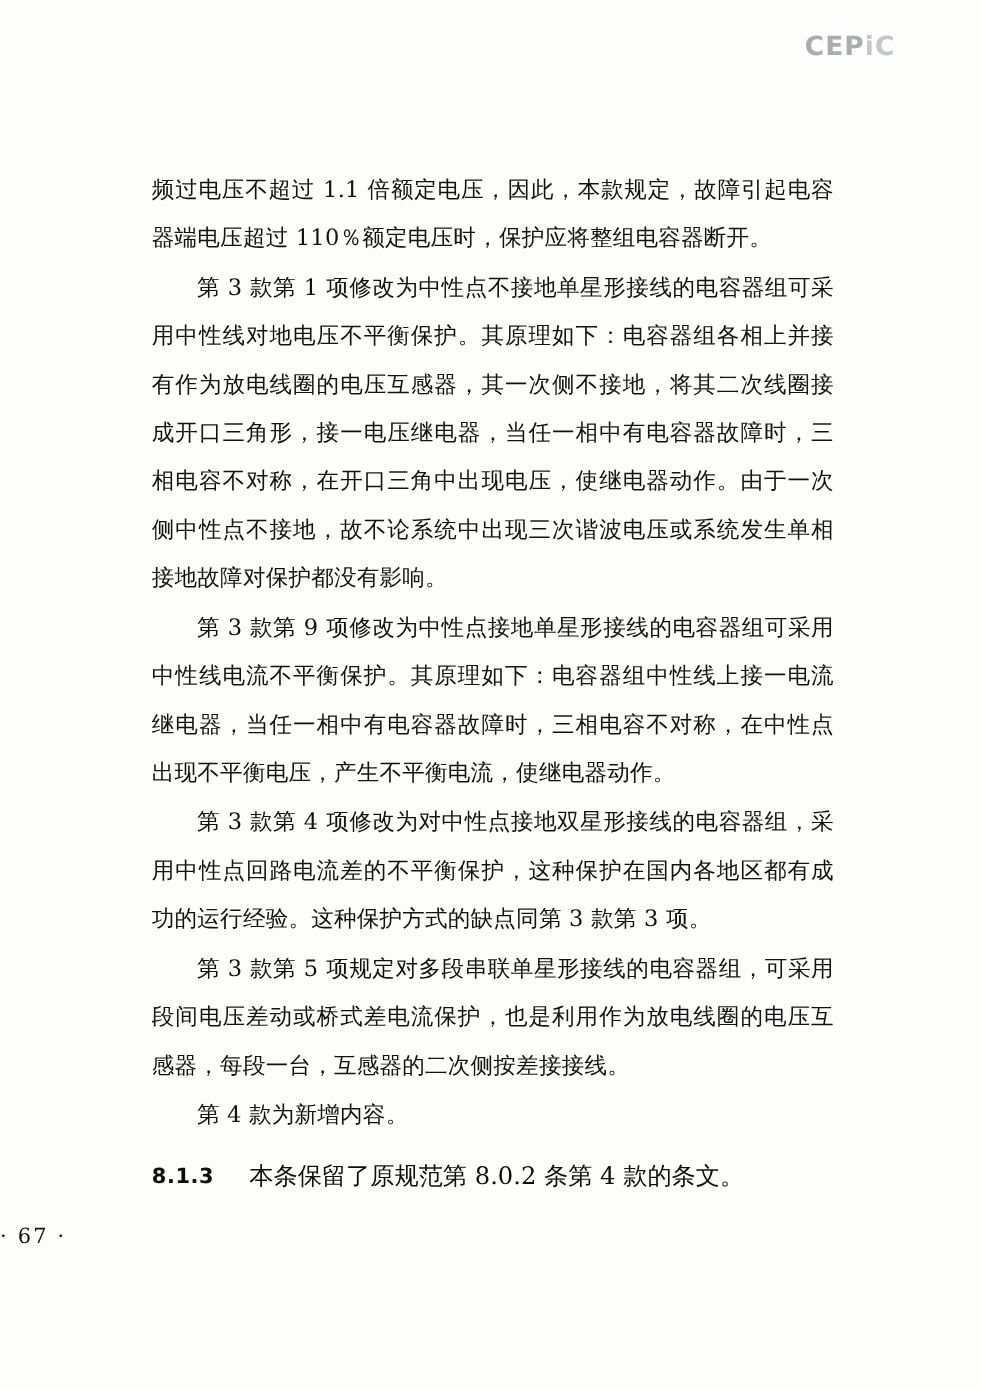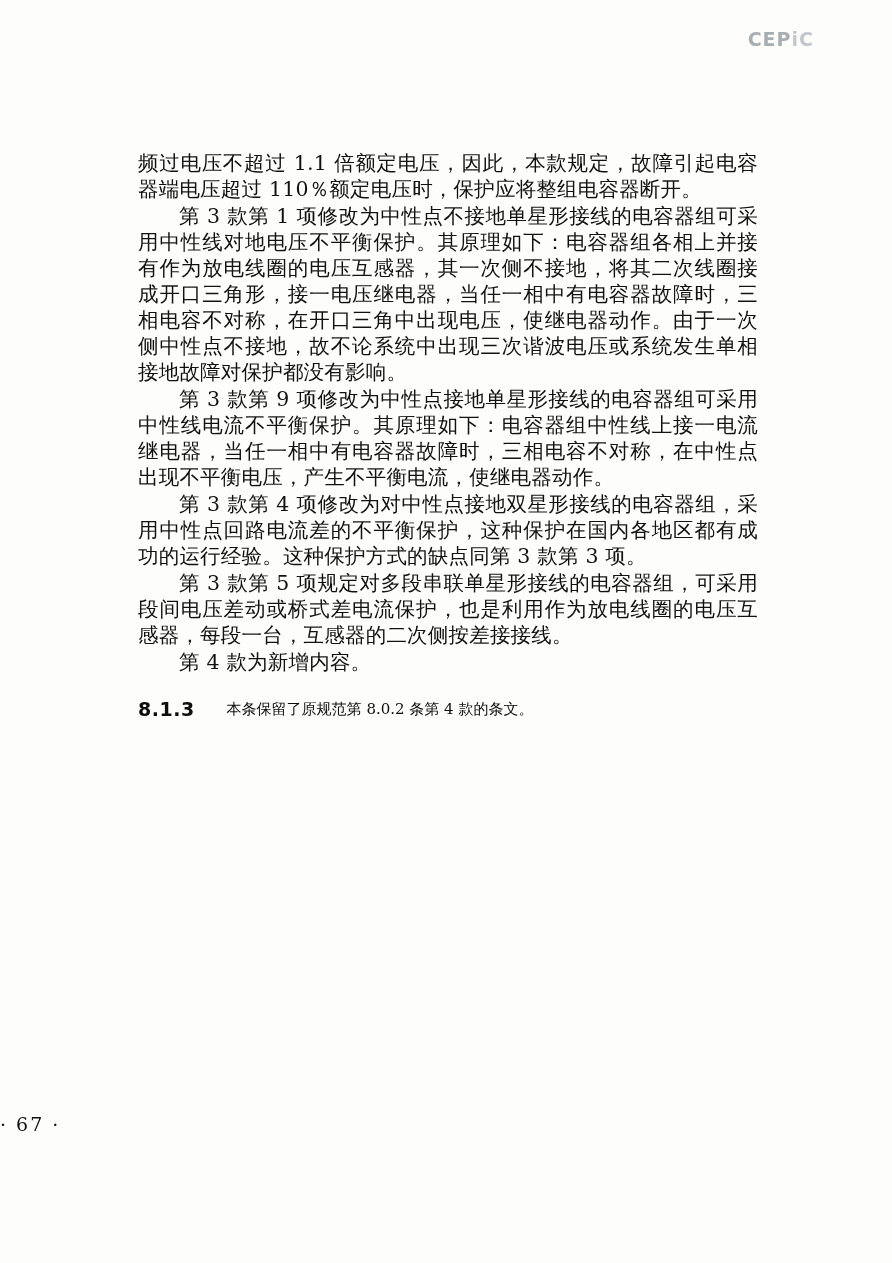--- a/index.html
+++ b/index.html
@@ -20,38 +20,38 @@
     inset: 0;
     background: #fdfdfc;
   }
   
   .logo {
     position: absolute;
     top: 28px;
     right: 78px;
     font-family: "DejaVu Sans", "Liberation Sans", sans-serif;
     font-weight: bold;
-    font-size: 19px;
+    font-size: 24px;
     letter-spacing: 1px;
     color: #9aa0a6;
     opacity: 0.85;
   }
   .logo .accent {
     color: #b9bdc2;
   }
   .content {
     position: absolute;
     left: 138px;
     top: 150px;
     width: 620px;
   }
   p {
     margin: 0 0 1px 0;
     font-size: 20.5px;
-    line-height: 26px;
+    line-height: 44px;
     text-align: justify;
     text-justify: inter-ideograph;
     letter-spacing: 0.2px;
     color: #111;
     text-rendering: optimizeLegibility;
   }
   p.indent {
     text-indent: 41px;
   }
   .clause {
@@ -62,21 +62,21 @@
   .clause-num {
     font-family: "DejaVu Sans", "Liberation Sans", sans-serif;
     font-weight: bold;
     font-size: 19px;
     line-height: 35.5px;
     white-space: nowrap;
     letter-spacing: 0.5px;
   }
   .clause-body {
     flex: 1;
-    font-size: 15px;
+    font-size: 22px;
     line-height: 35.5px;
     text-align: justify;
     text-justify: inter-ideograph;
     padding-left: 32px;
   }
   .footer {
     position: absolute;
     left: 0;
     right: 0;
     bottom: 128px;

